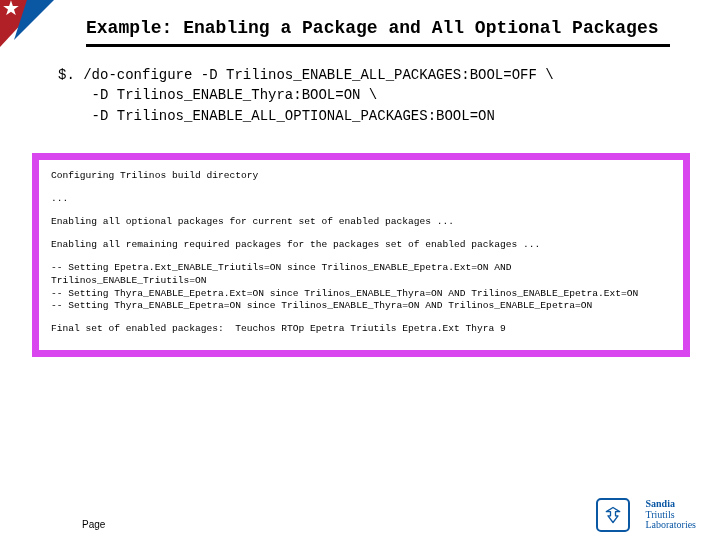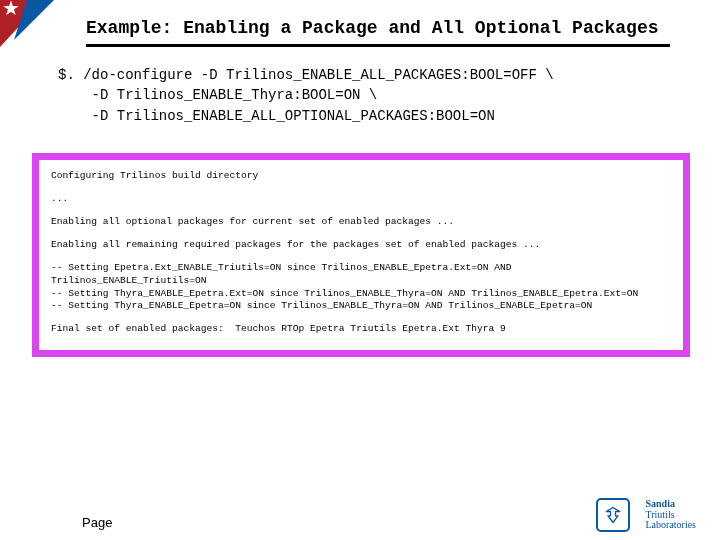--- a/index.html
+++ b/index.html
@@ -65,21 +65,21 @@
     line-height: 1.35;
     white-space: pre-wrap;
     word-break: break-word;
     margin: 0 0 10px 0;
   }
   .footer {
     position: absolute;
     left: 82px;
     bottom: 10px;
     font-family: Arial, sans-serif;
-    font-size: 13px;
+    font-size: 10px;
     color: #000;
   }
   .sandia-logo {
     position: absolute;
     right: 24px;
     bottom: 8px;
     display: flex;
     align-items: center;
     gap: 15px;
   }

